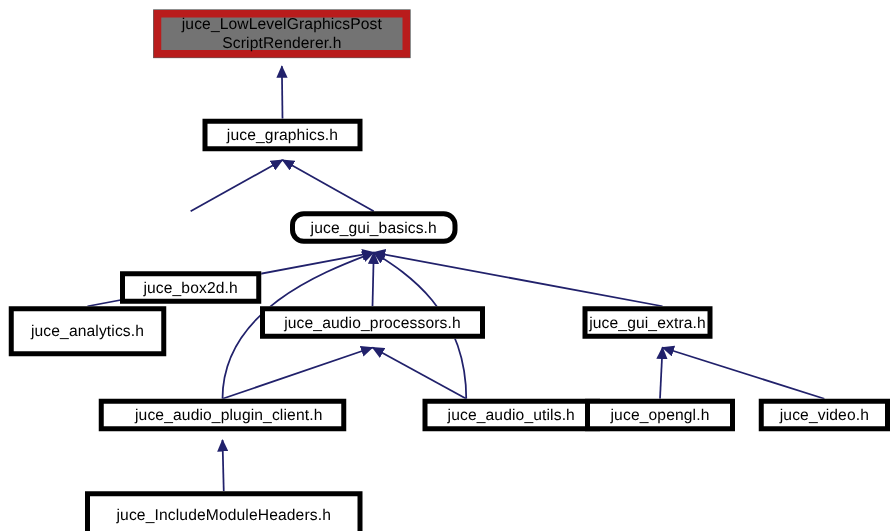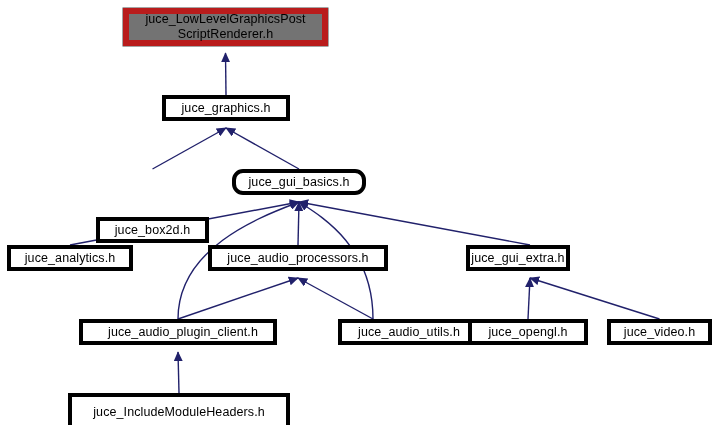--- a/index.html
+++ b/index.html
@@ -78,21 +78,21 @@
         <path d="M 179 393 L 178 352" marker-end="url(#arrowhead)"></path>
       </g>
   </svg>
 
   <div id="nodes-group">
       <div class="node root" style="left: 123px; top: 8px; width: 205px; height: 38px;"><span class="node-label">juce_LowLevelGraphicsPost
 ScriptRenderer.h</span></div>
       <div class="node" style="left: 162px; top: 95px; width: 128px; height: 26px;"><span class="node-label">juce_graphics.h</span></div>
       <div class="node" style="left: 96px; top: 169px; width: 113px; height: 26px; margin-top: 48px;"><span class="node-label">juce_box2d.h</span></div>
       <div class="node" style="left: 232px; top: 169px; width: 134px; height: 26px; border-radius: 11px;"><span class="node-label">juce_gui_basics.h</span></div>
-      <div class="node" style="left: 7px; top: 245px; width: 126px; height: 26px;"><span class="node-label">juce_analytics.h</span></div>
+      <div class="node" style="left: 7px; top: 245px; width: 126px; height: 40px;"><span class="node-label">juce_analytics.h</span></div>
       <div class="node" style="left: 208px; top: 245px; width: 180px; height: 26px;"><span class="node-label">juce_audio_processors.h</span></div>
       <div class="node" style="left: 466px; top: 245px; width: 104px; height: 26px;"><span class="node-label">juce_gui_extra.h</span></div>
       <div class="node" style="left: 79px; top: 319px; width: 198px; height: 26px; padding-left: 10px;"><span class="node-label">juce_audio_plugin_client.h</span></div>
       <div class="node" style="left: 302px; top: 319px; width: 142px; height: 26px; margin-left: 36px;"><span class="node-label">juce_audio_utils.h</span></div>
       <div class="node" style="left: 468px; top: 319px; width: 120px; height: 26px;"><span class="node-label">juce_opengl.h</span></div>
       <div class="node" style="left: 607px; top: 319px; width: 105px; height: 26px;"><span class="node-label">juce_video.h</span></div>
       <div class="node" style="left: 68px; top: 393px; width: 222px; height: 38px;"><span class="node-label">juce_IncludeModuleHeaders.h</span></div>
     </div>
 
 </div>

